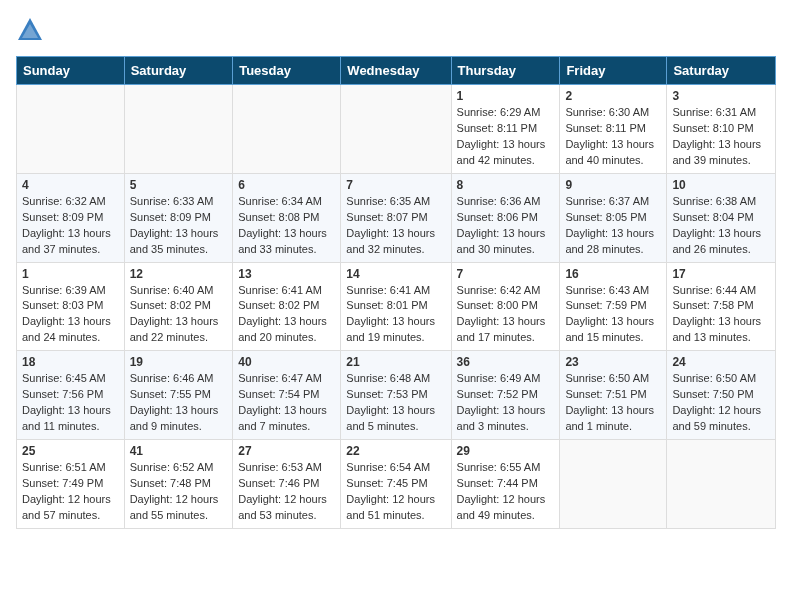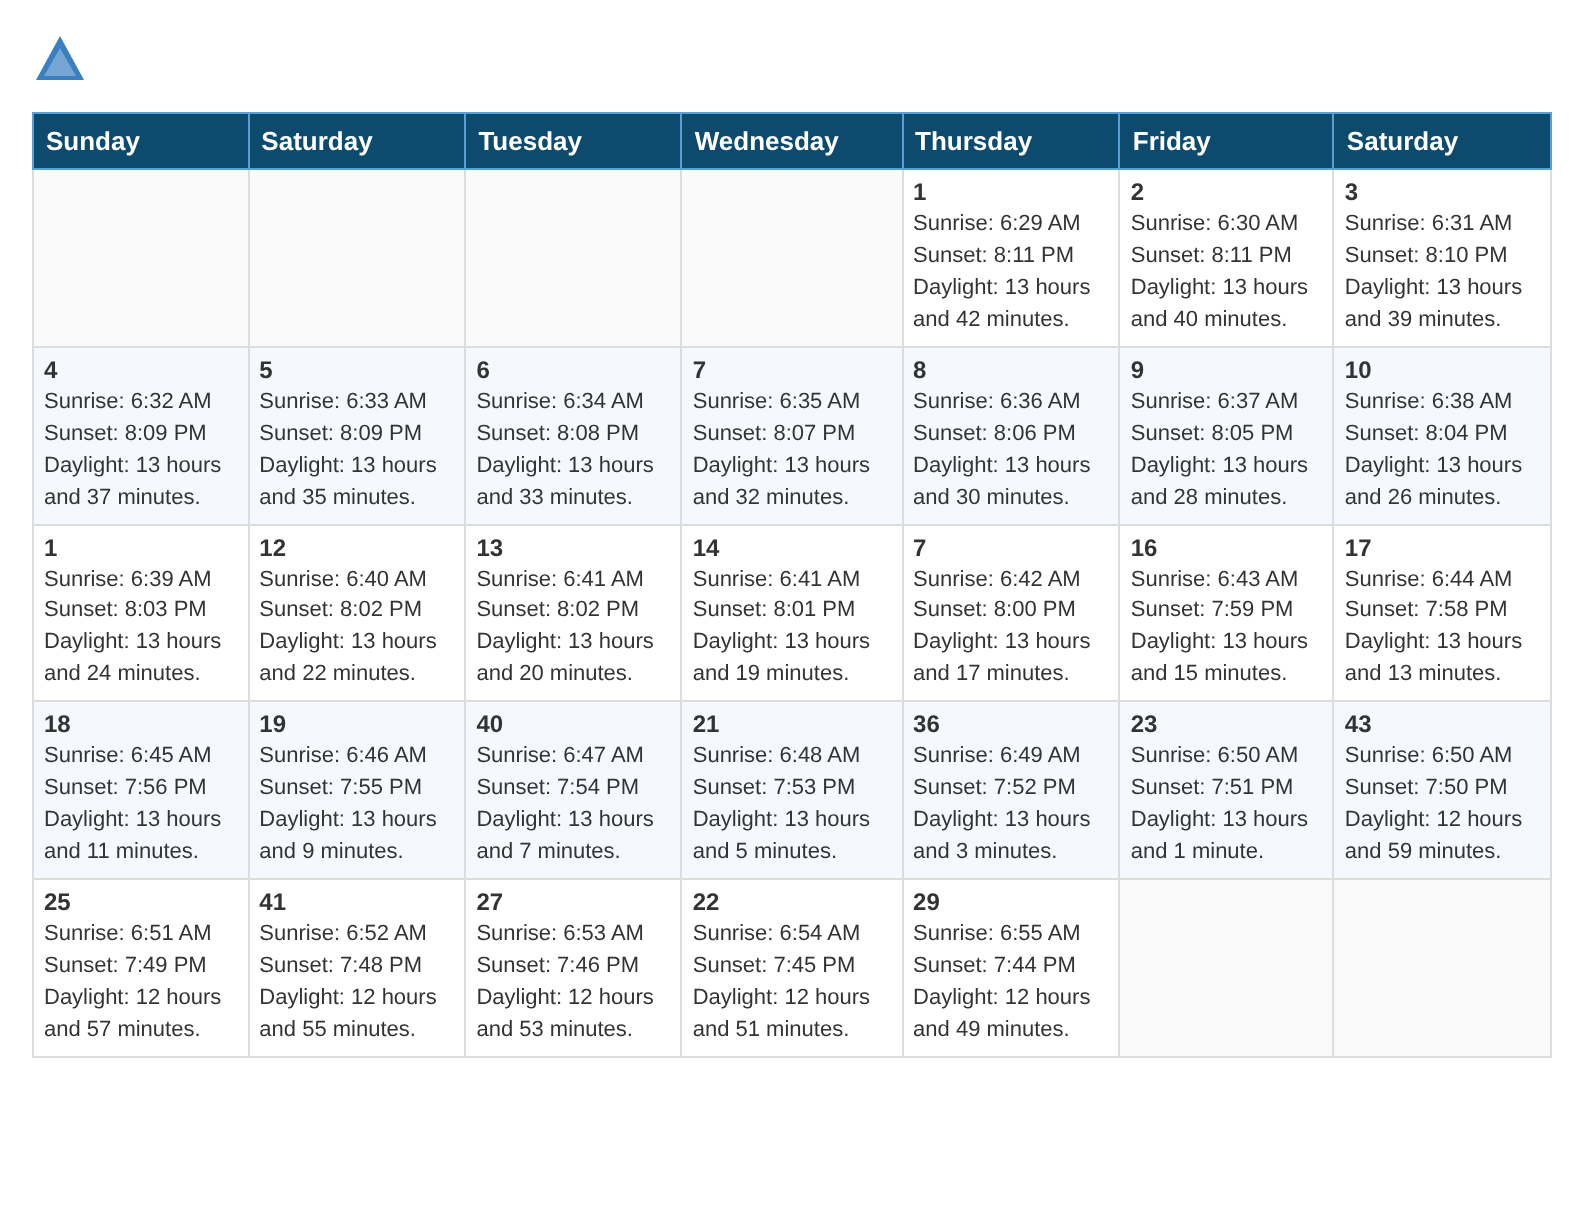--- a/index.html
+++ b/index.html
@@ -226,21 +226,21 @@
         </td>
         <td>
           <span class="day-num">36</span>
           <div class="cell-content">Sunrise: 6:49 AM<br>Sunset: 7:52 PM<br>Daylight: 13 hours and 3 minutes.</div>
         </td>
         <td>
           <span class="day-num">23</span>
           <div class="cell-content">Sunrise: 6:50 AM<br>Sunset: 7:51 PM<br>Daylight: 13 hours and 1 minute.</div>
         </td>
         <td>
-          <span class="day-num">43</span>
+          <span class="day-num">24</span>
           <div class="cell-content">Sunrise: 6:50 AM<br>Sunset: 7:50 PM<br>Daylight: 12 hours and 59 minutes.</div>
         </td>
       </tr>
       <tr>
         <td>
           <span class="day-num">25</span>
           <div class="cell-content">Sunrise: 6:51 AM<br>Sunset: 7:49 PM<br>Daylight: 12 hours and 57 minutes.</div>
         </td>
         <td>
           <span class="day-num">41</span>

